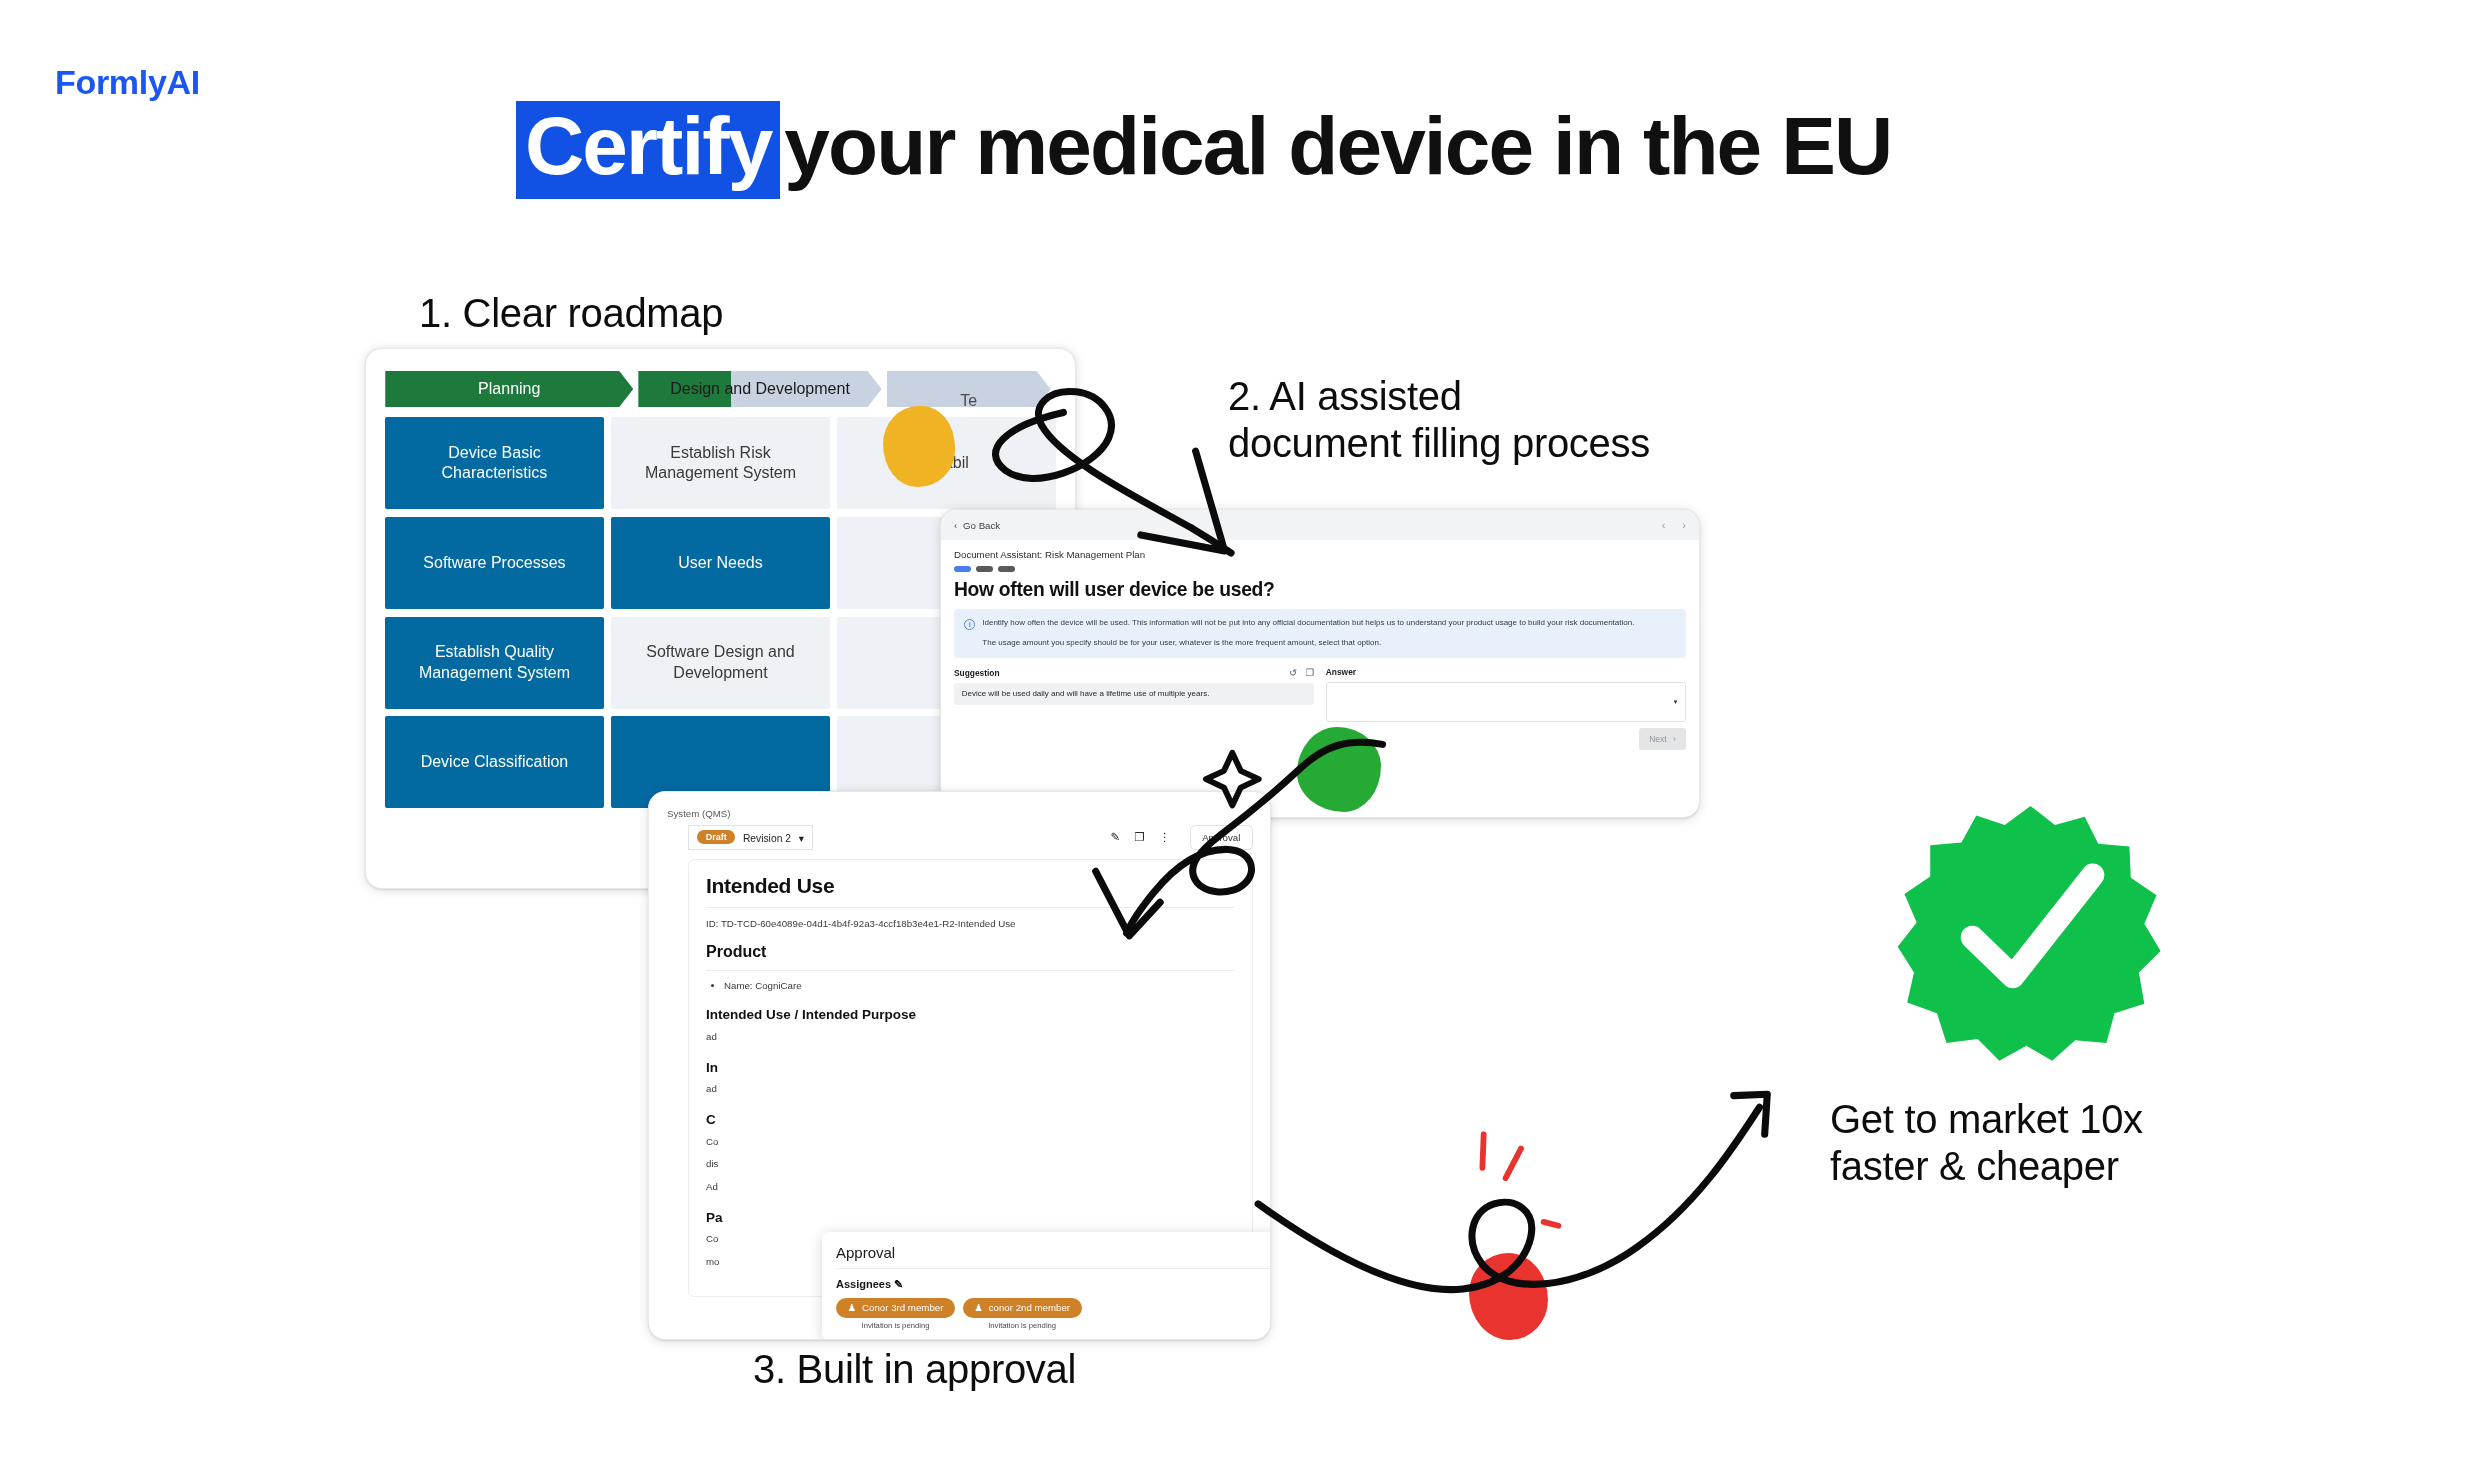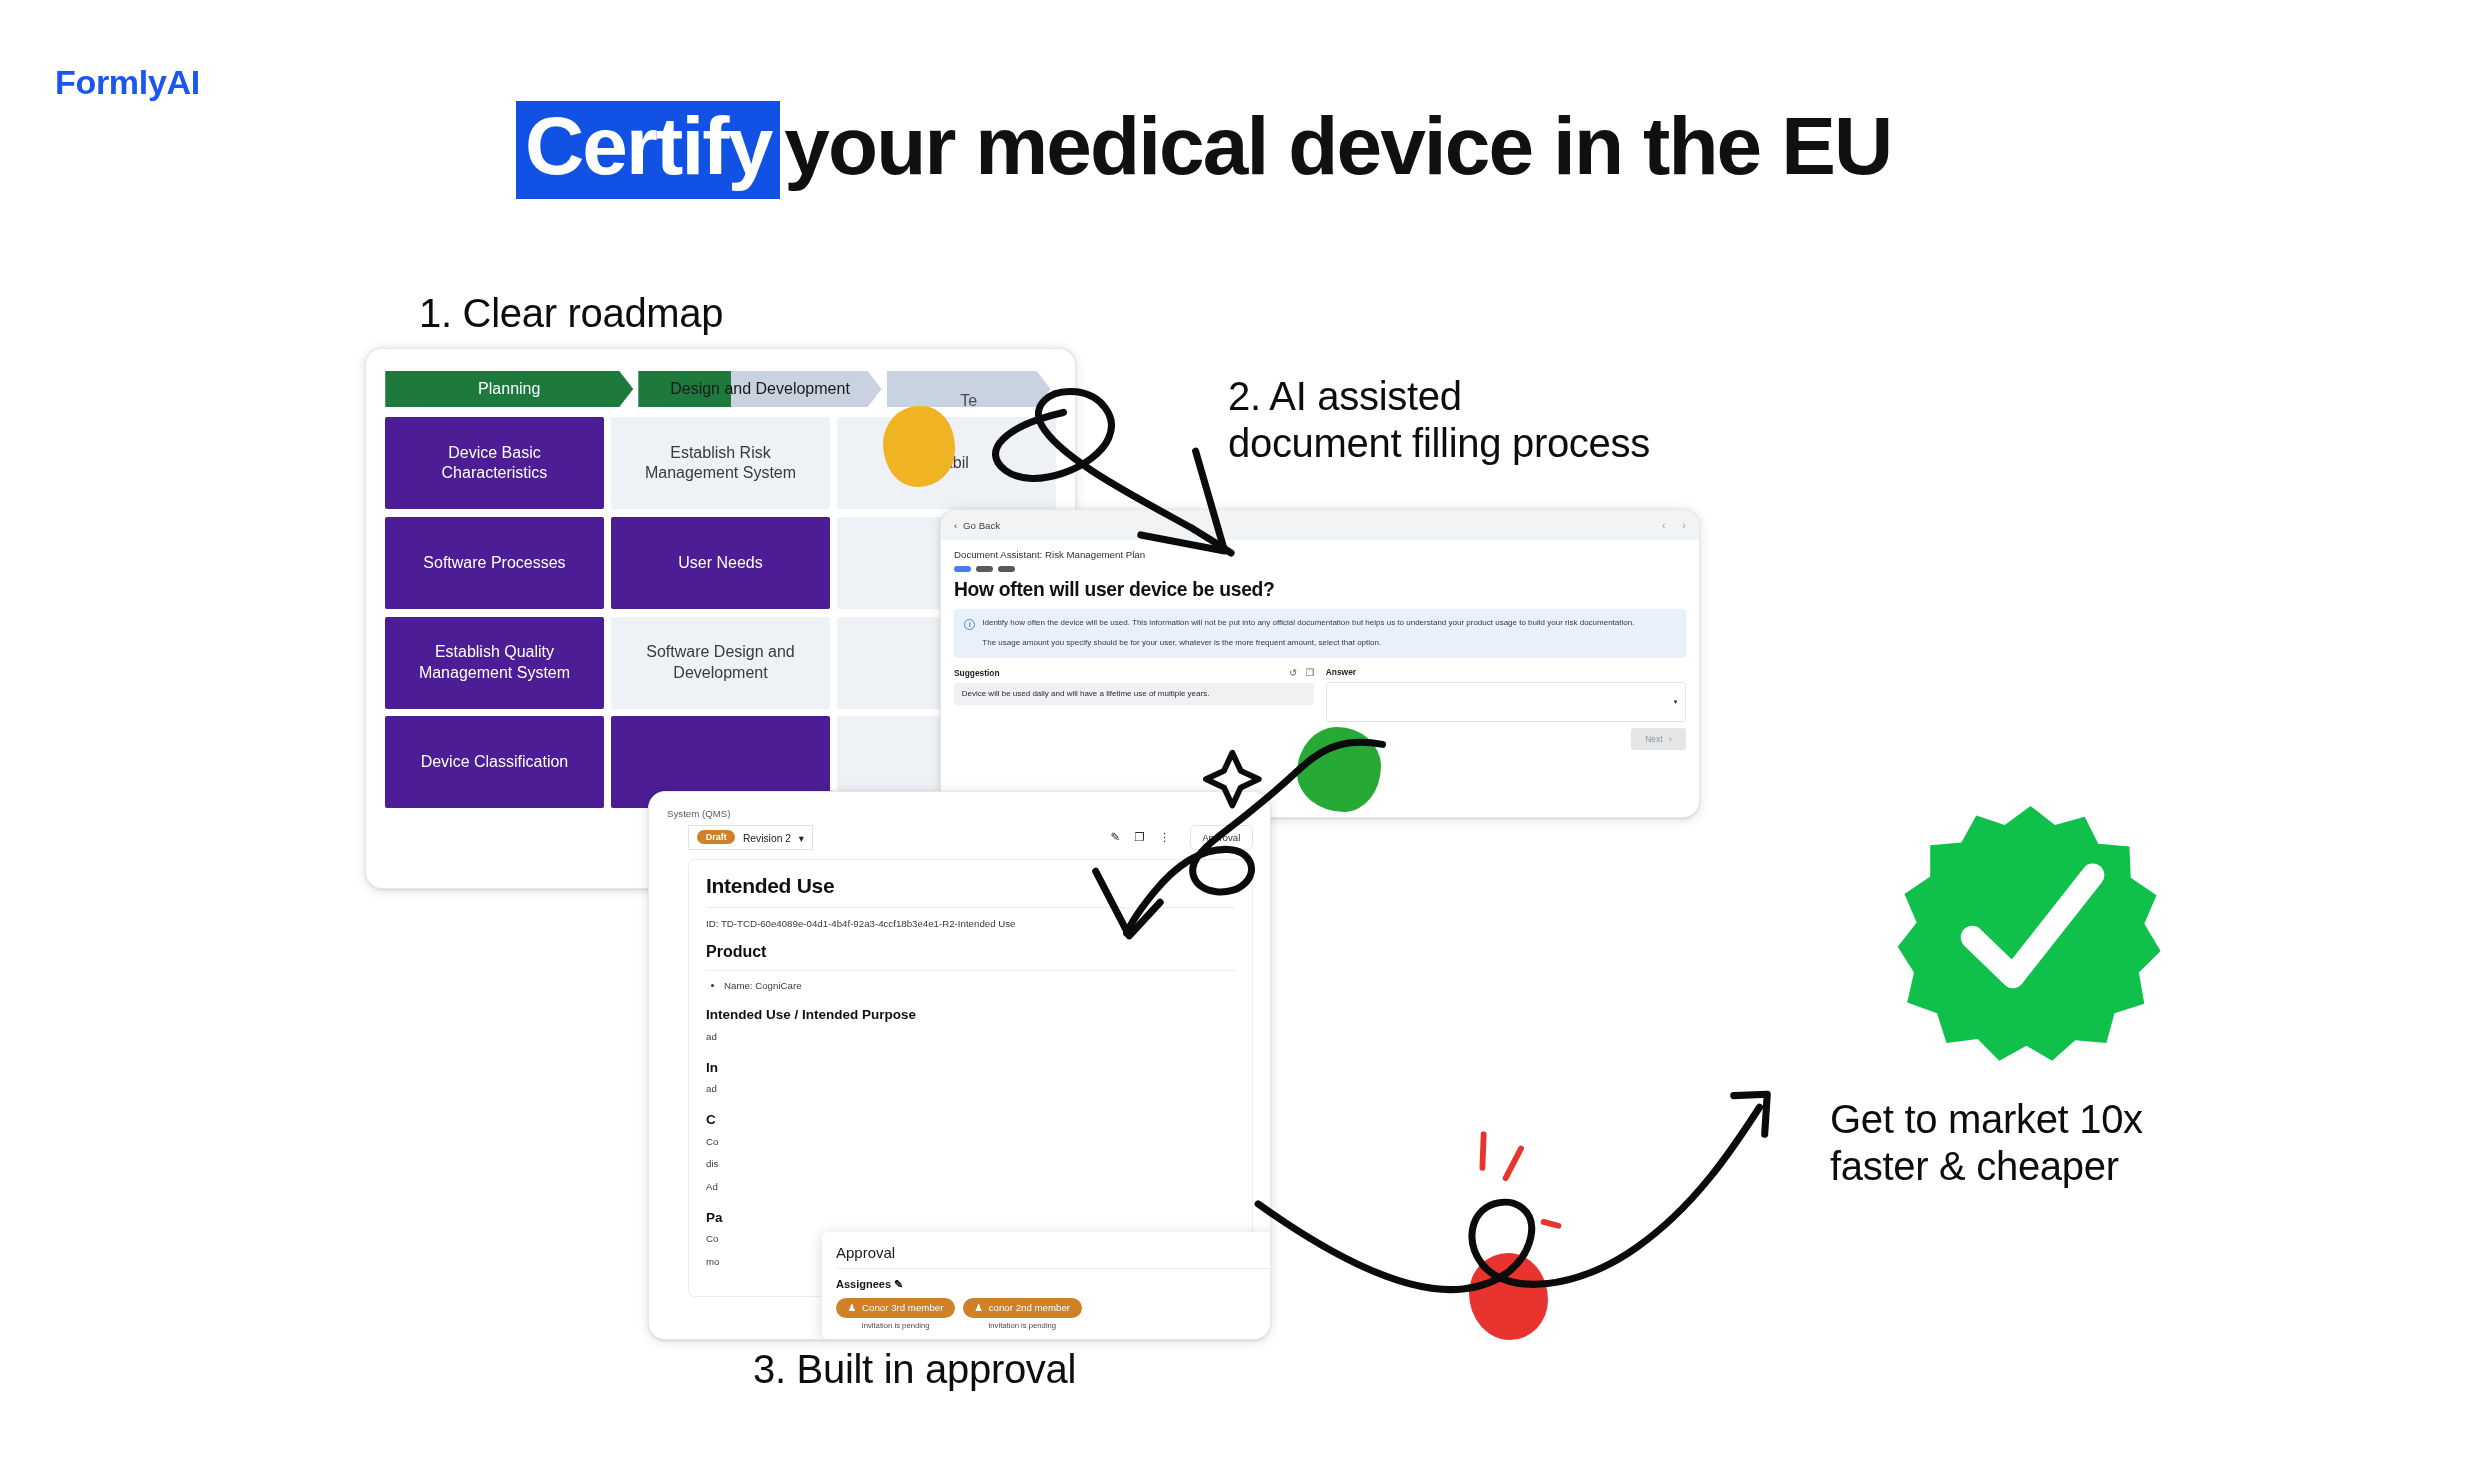--- a/index.html
+++ b/index.html
@@ -69,21 +69,21 @@
   .stage.partial .slabel { color:#1b1b1b; }
   .stage.idle .slabel { color:#4a4a4a;margin-top:24px; }
 
   .tile-grid { display: grid; grid-template-columns: 1fr 1fr 1fr; gap: 7.7px; margin-top: 10.3px; }
   .tile {
     height: 92px; display:flex; align-items:center; justify-content:center;
     text-align:center; padding: 0 13px;
     font-size: 16px; line-height: 1.3;
     border-radius: 1.9px;
   }
-  .tile.done { background:#4c1d95; color:#ffffff; }
+  .tile.done { background:#0369a1; color:#ffffff; }
   .tile.todo { background:#eef2f6; color:#3a3a3a; }
   .tile.blank { background:#eef2f6; }
 
   
   #card-assistant { left: 940px; top: 509px; width: 760px; height: 309px; }
   .asst-inner { padding: 0; height: 100%; }
   .asst-topbar {
     height: 30px; background:#f1f3f5; display:flex; align-items:center;
     justify-content:space-between; padding: 0 13px; font-size: 9.7px; color:#3f3f3f;
   }
@@ -114,21 +114,21 @@
   .sugg-box {
     margin-top: 4.5px; background:#f0f1f3; border-radius:3.2px; padding: 6.4px 7.7px;
     font-size: 8px; color:#24282e;
   }
   .ans-box {
     margin-top: 4.5px; background:#ffffff; border:0.6px solid #dfe2e6; border-radius:3.2px;
     height: 40px; position:relative;
   }
   .ans-caret { position:absolute; right:7.7px; top:50%; transform:translateY(-50%); color:#2b2b2b; font-size:7px; }
   .next-btn {
-    margin-top: 6.4px; margin-left:auto; width: 55px; height: 22px; background:#e3e5e7;
+    margin-top: 6.4px; margin-left:auto; width: 47px; height: 22px; background:#e3e5e7;
     border-radius: 3.2px; display:flex; align-items:center; justify-content:center; gap:6.4px;
     color:#8d9297; font-size: 8.4px;
   }
   .next-wrap { display:flex; }
 
   
   #card-approval { left: 648px; top: 791px; width: 623px; height: 549px; }
   .appr-crumb { font-size: 9.7px; color:#5a5a5a; padding: 15.5px 0 0 18px; }
   .appr-toolbar {
     display:flex; align-items:center; gap: 9px; padding: 6.4px 0 0 39px;

